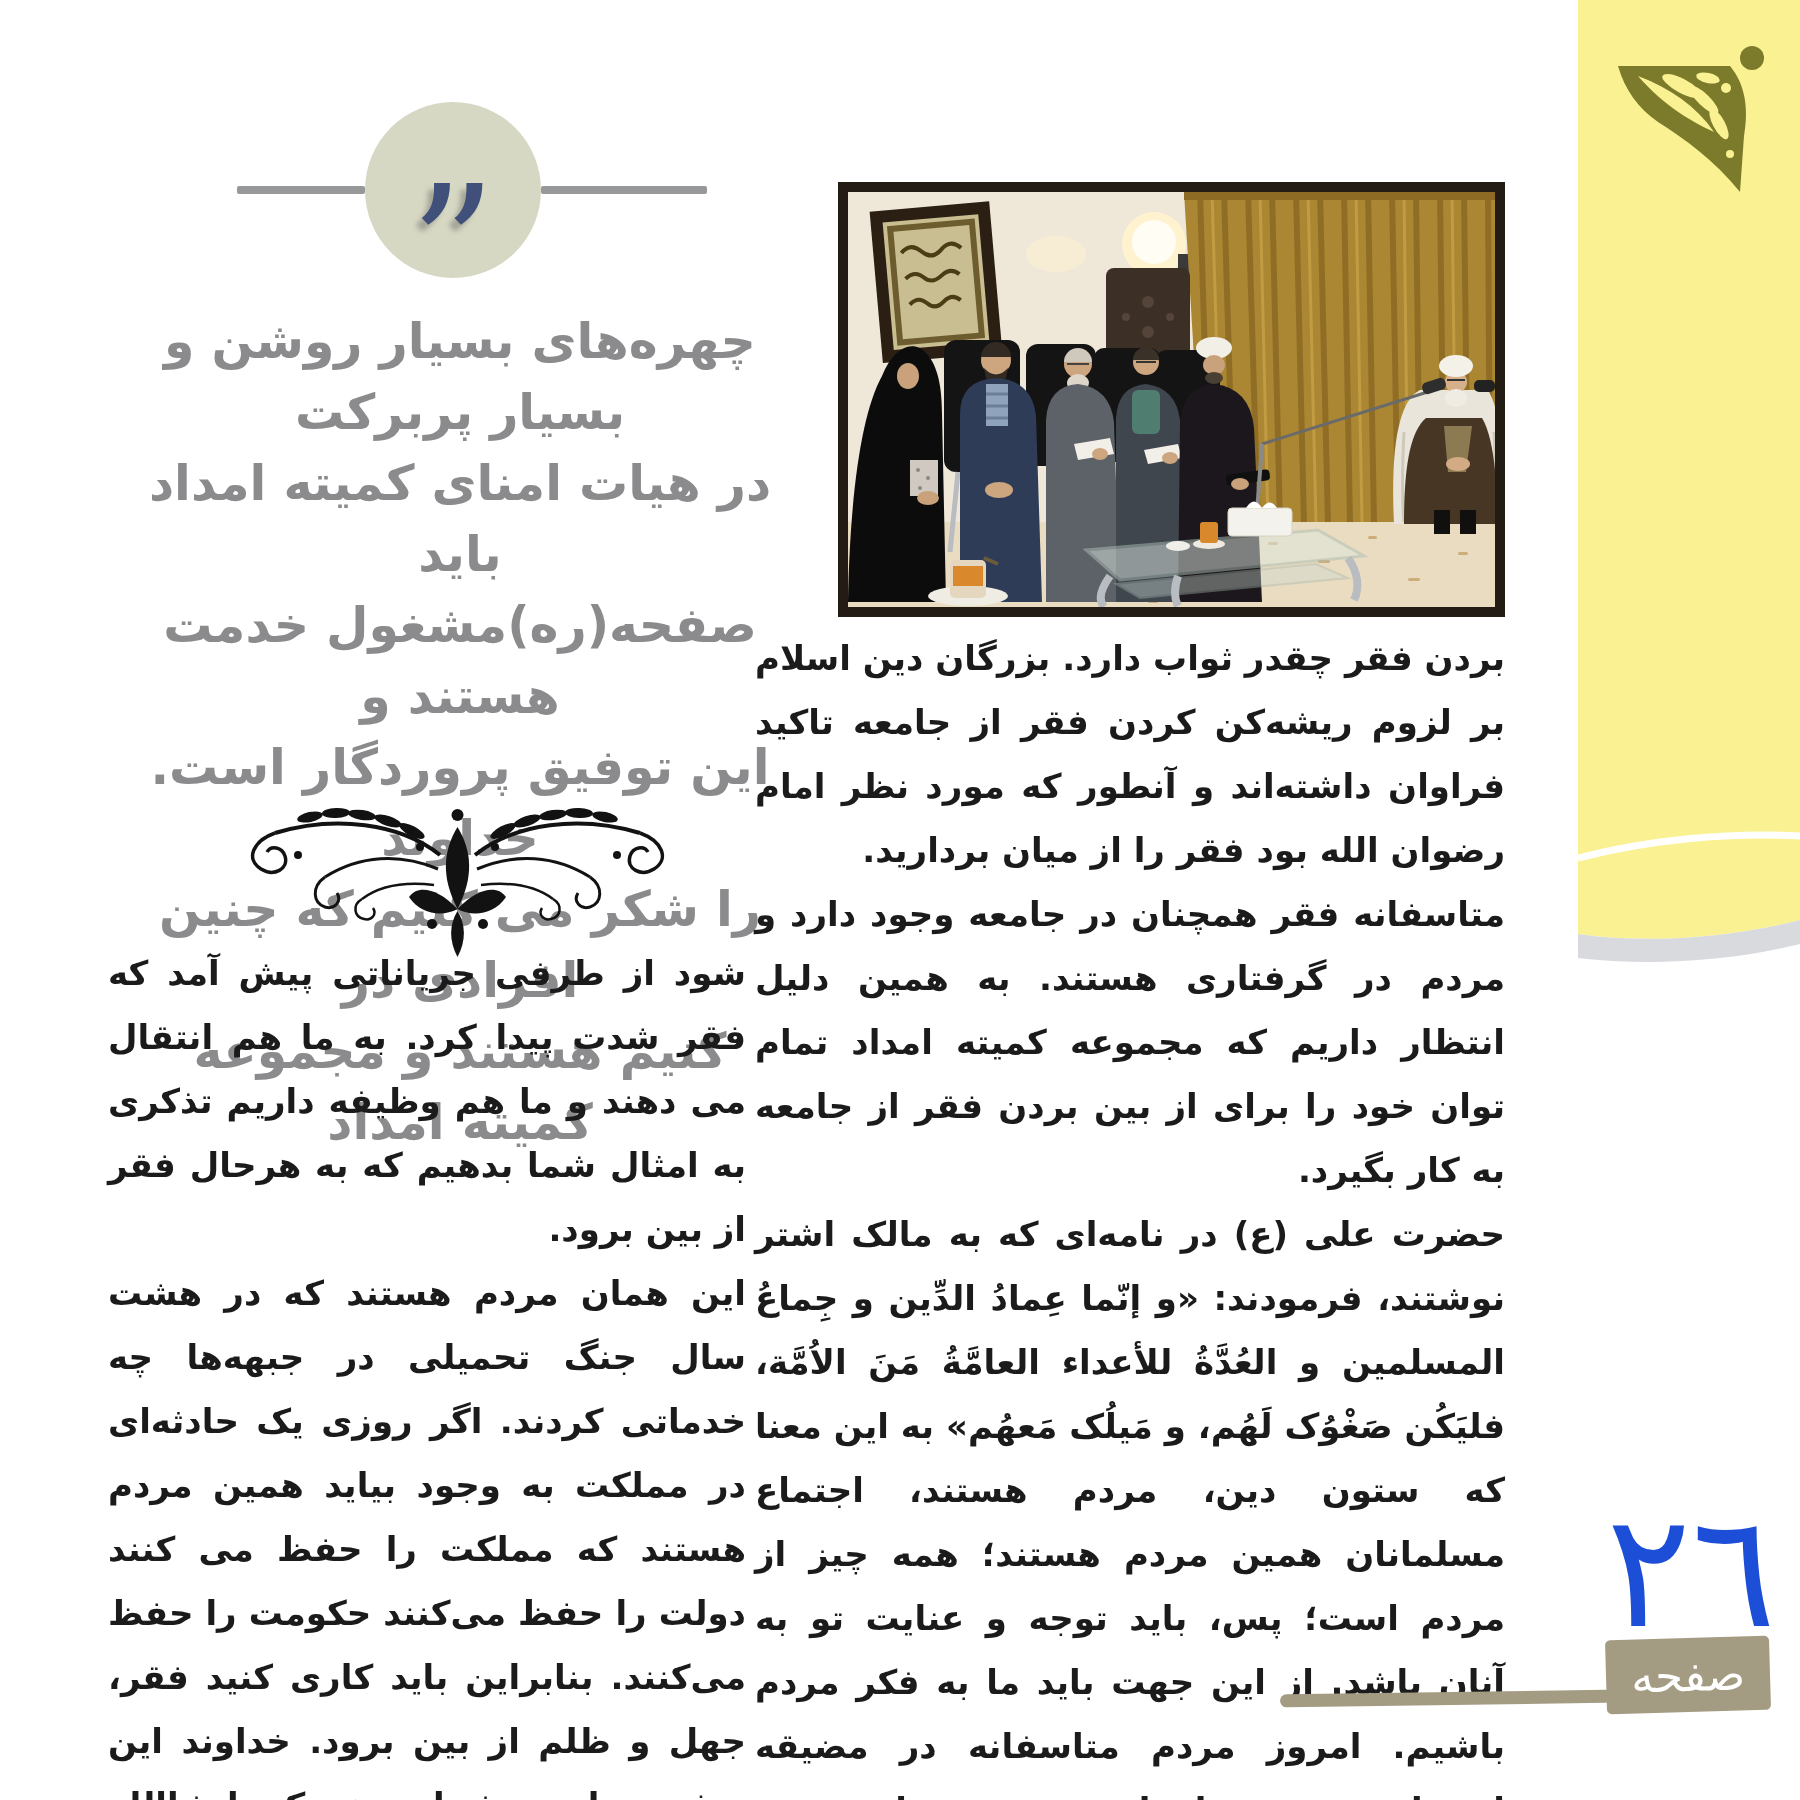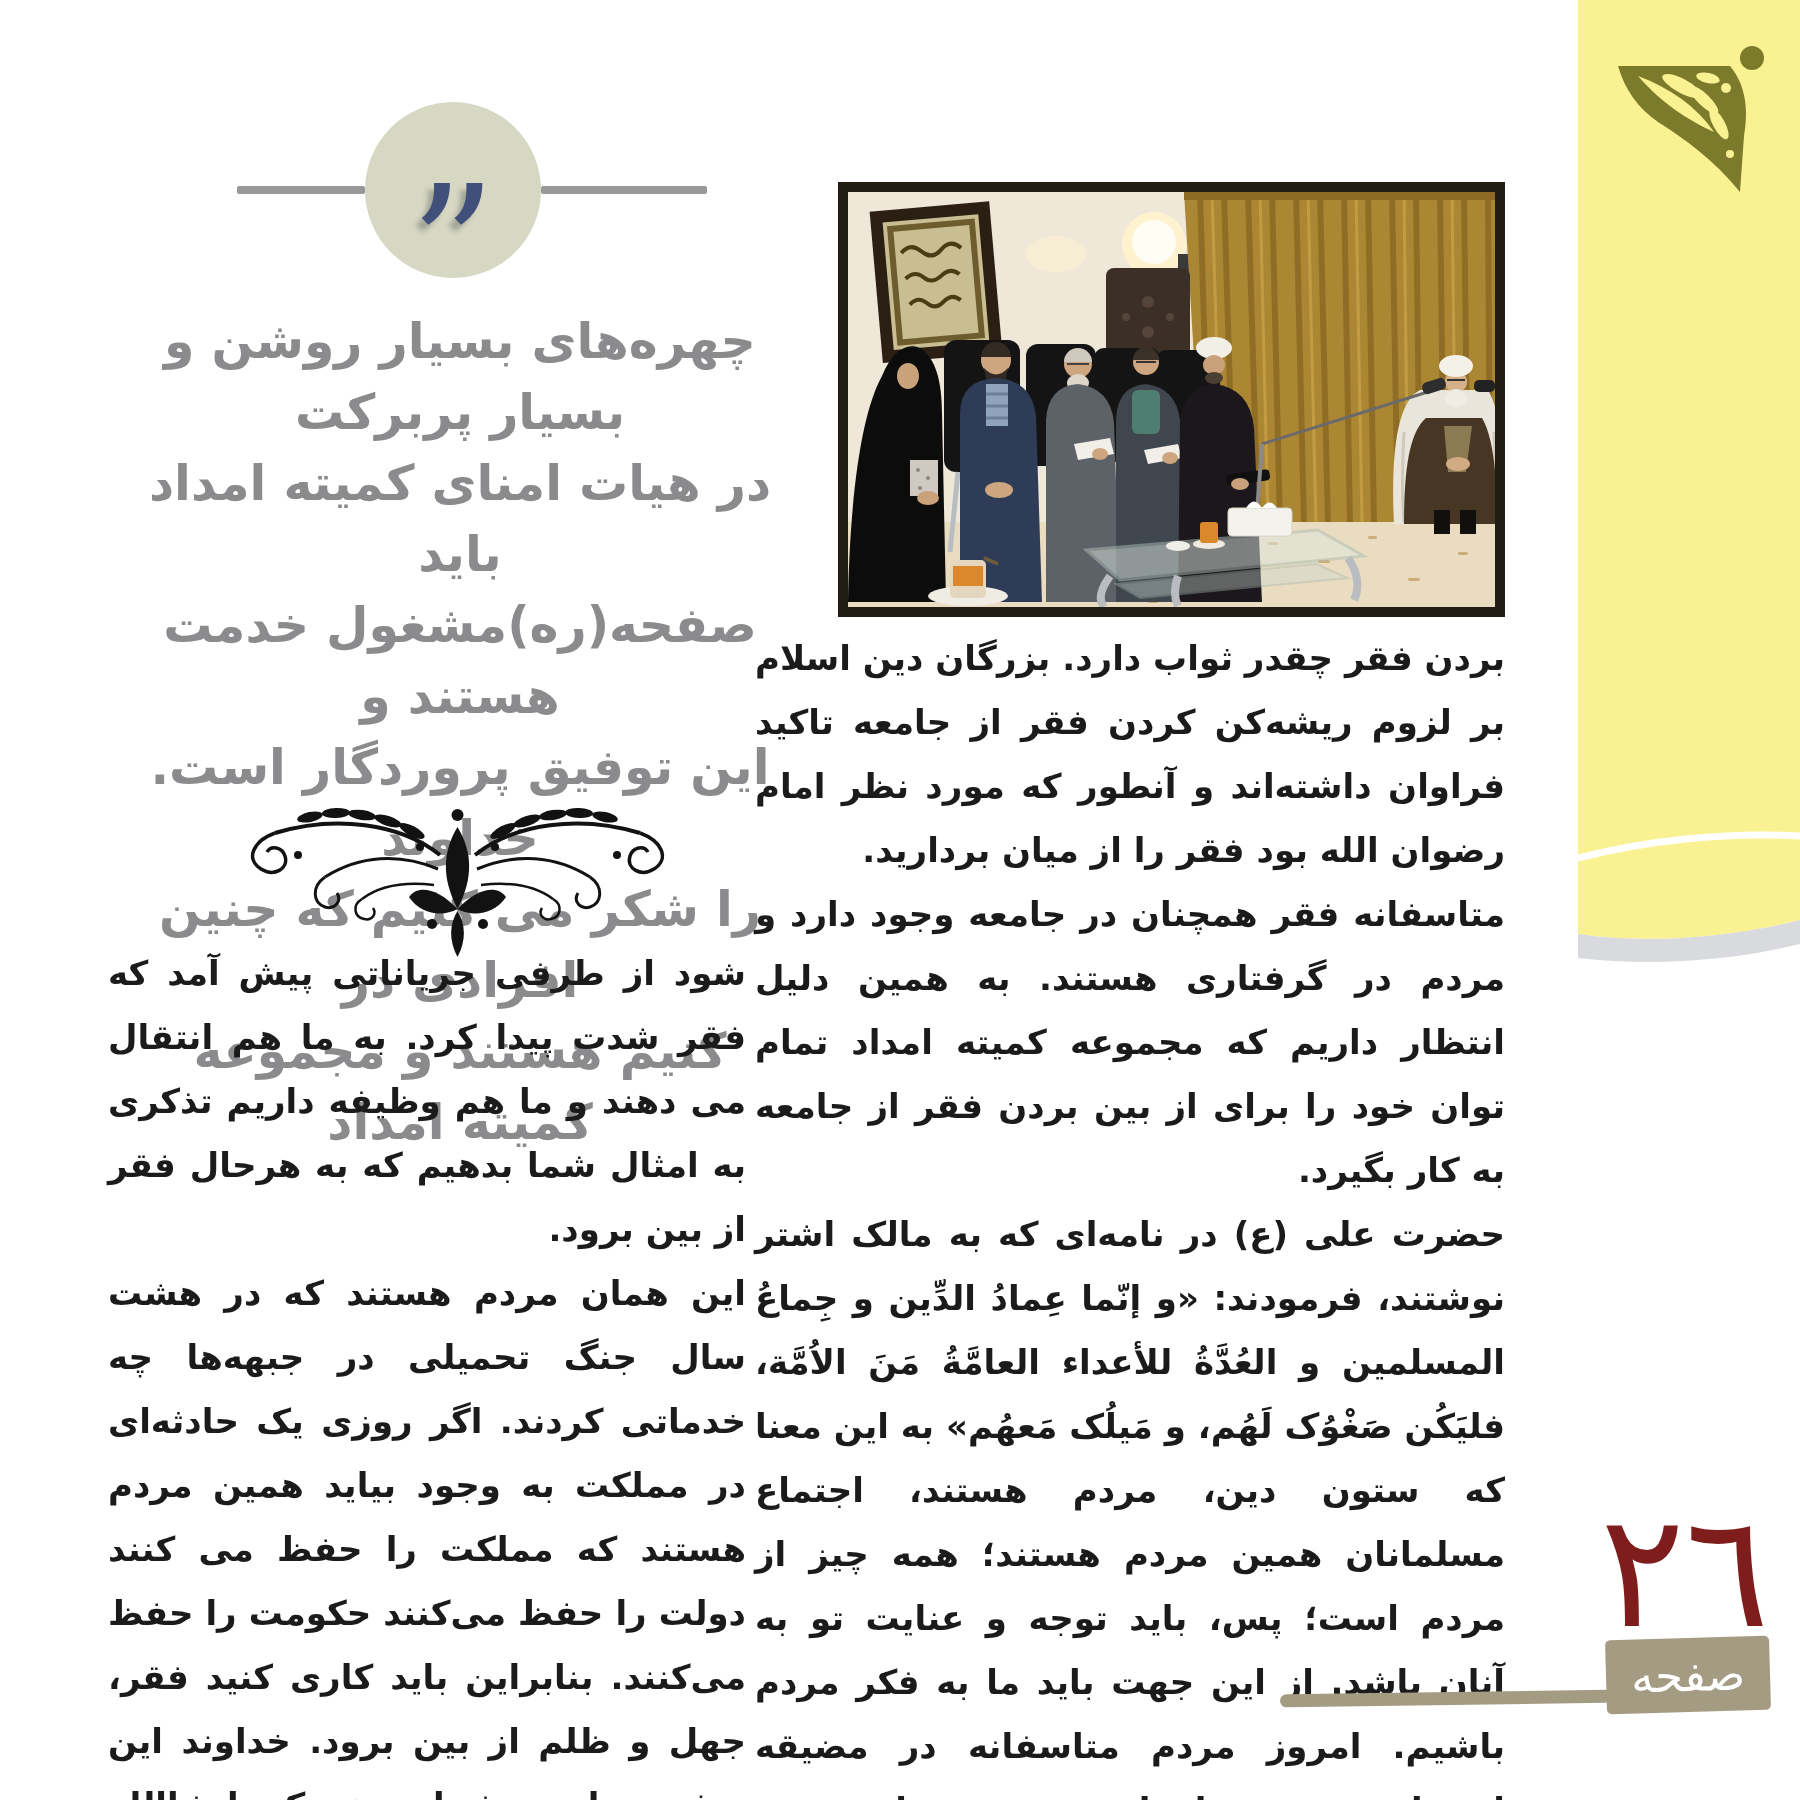--- a/index.html
+++ b/index.html
@@ -33,22 +33,22 @@
 
   
   .photo{left:838px;top:182px;width:667px;height:435px;border:10px solid #221c15;
          box-sizing:border-box;background:#efe8d9;}
   .photo svg{display:block;}
 
   
   .divider{left:185px;top:793px;}
 
   
-  .page-number{left:1600px;top:1492px;width:176px;text-align:left;direction:rtl;
-               font-size:158px;line-height:1;color:#7f1d1d;font-weight:400;}
+  .page-number{left:1600px;top:1492px;width:176px;text-align:right;direction:rtl;
+               font-size:158px;line-height:1;color:#1d4ed8;font-weight:400;}
   .page-label-box{left:1606px;top:1638px;width:164px;height:74px;background:#a49b83;
                   border-radius:5px;transform:rotate(-1.6deg);
                   display:flex;align-items:center;justify-content:center;}
   .page-label-box span{color:#ffffff;font-size:45px;direction:rtl;}
   .footer-rule{left:1280px;top:1692px;width:332px;height:13px;background:#a49b83;
                border-radius:8px;transform:rotate(-0.8deg);}
 
   .logo{left:1612px;top:42px;}
 </style>
 </head>

